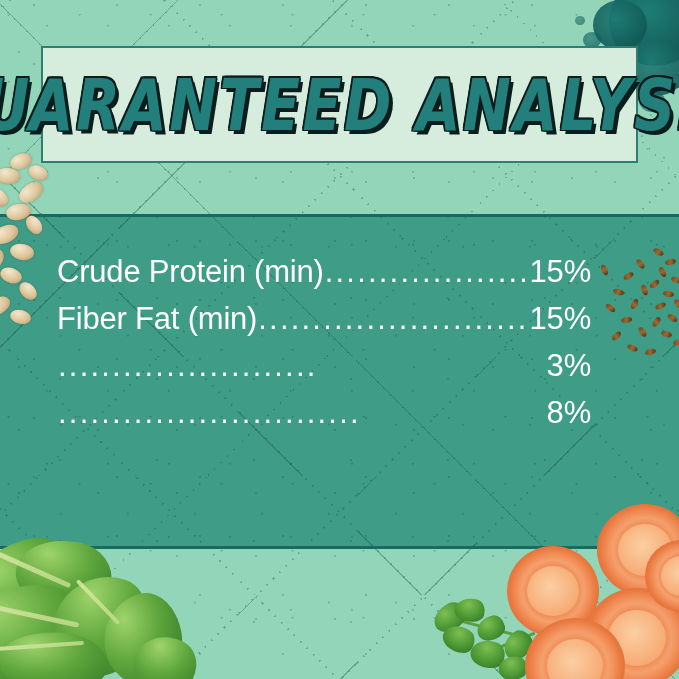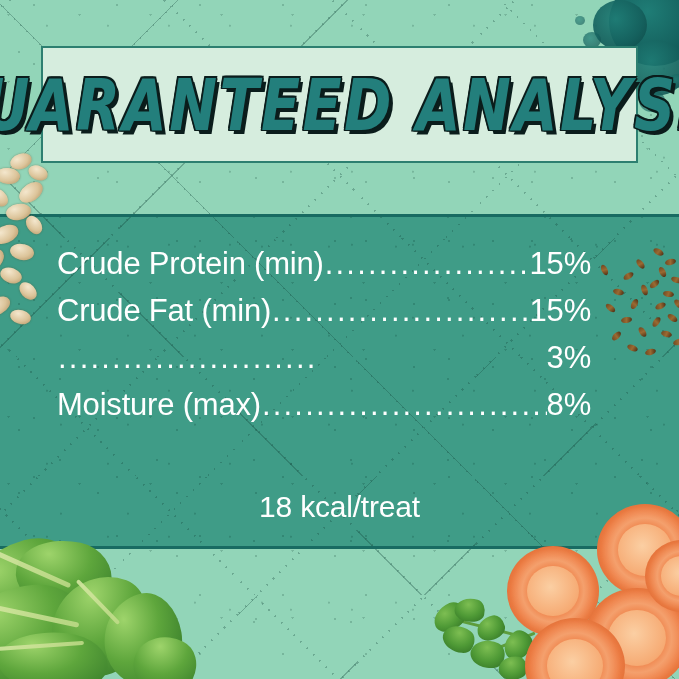--- a/index.html
+++ b/index.html
@@ -99,21 +99,21 @@
        0 -1.5px 0 #0b1d1c,  0 1.5px 0 #0b1d1c,
       -1.5px -1.5px 0 #0b1d1c, 1.5px -1.5px 0 #0b1d1c,
       -1.5px 1.5px 0 #0b1d1c,  1.5px 1.5px 0 #0b1d1c,
        4px 4px 0 #0b1d1c;
   }
 
   
   .analysis-list {
     position: absolute;
     left: 57px;
-    top: 240px;
+    top: 248px;
     width: 534px;
   }
   .analysis-row {
     display: flex;
     align-items: baseline;
     color: #ffffff;
     font-size: 31px;
     line-height: 47px;
     white-space: nowrap;
     letter-spacing: -0.2px;
@@ -298,39 +298,37 @@
 
   <div class="analysis-list">
 
     <div class="analysis-row">
       <span class="row-label">Crude Protein (min)</span>
       <span class="row-dots">....................</span>
       <span class="row-value">15%</span>
     </div>
 
     <div class="analysis-row">
-      <span class="row-label">Crude Fat (min)</span>
+      <span class="row-label">Fiber Fat (min)</span>
       <span class="row-dots">..........................</span>
       <span class="row-value">15%</span>
     </div>
 
     <div class="analysis-row">
       <span class="row-dots">........................</span>
       <span class="row-value">3%</span>
     </div>
 
     <div class="analysis-row">
-      <span class="row-label">Moisture (max)</span>
       <span class="row-dots">............................</span>
       <span class="row-value">8%</span>
     </div>
 
   </div>
 
-  <div class="kcal">18 kcal/treat</div>
 
   <div class="decor kale">
     <div class="leaf" style="left:6px;top:2px;width:120px;height:86px;transform:rotate(-16deg)"></div>
     <div class="leaf" style="left:58px;top:0px;width:96px;height:70px;transform:rotate(12deg)"></div>
     <div class="leaf" style="left:0px;top:46px;width:132px;height:96px;transform:rotate(-6deg)"></div>
     <div class="leaf" style="left:96px;top:34px;width:92px;height:104px;transform:rotate(20deg)"></div>
     <div class="leaf" style="left:146px;top:54px;width:78px;height:90px;transform:rotate(-10deg)"></div>
     <div class="leaf" style="left:40px;top:92px;width:110px;height:60px;transform:rotate(6deg)"></div>
     <div class="leaf" style="left:176px;top:96px;width:62px;height:58px;transform:rotate(26deg)"></div>
     <div class="leaf-vein" style="left:30px;top:26px;width:86px;height:5px;transform:rotate(24deg)"></div>

